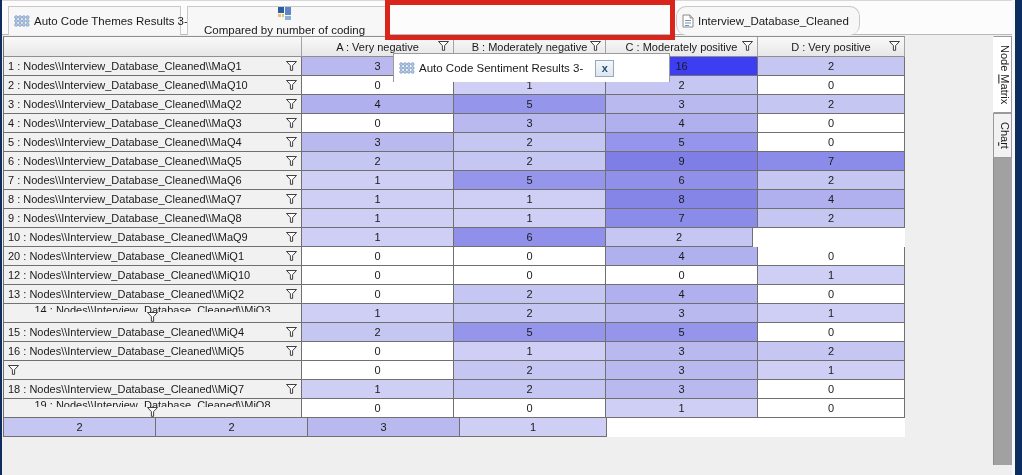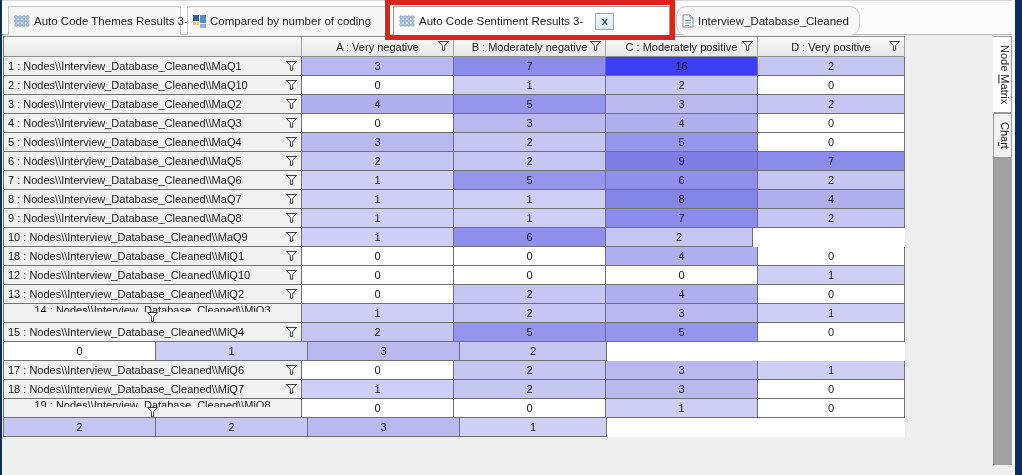--- a/index.html
+++ b/index.html
@@ -95,33 +95,33 @@
           <circle cx="9.8" cy="6" r="1.5" fill="#b9cbe6" stroke="#7e9cc4" stroke-width="0.8"></circle>
           <circle cx="13.599999999999998" cy="6" r="1.5" fill="#b9cbe6" stroke="#7e9cc4" stroke-width="0.8"></circle>
           <circle cx="2.2" cy="9.8" r="1.5" fill="#b9cbe6" stroke="#7e9cc4" stroke-width="0.8"></circle>
           <circle cx="6" cy="9.8" r="1.5" fill="#b9cbe6" stroke="#7e9cc4" stroke-width="0.8"></circle>
           <circle cx="9.8" cy="9.8" r="1.5" fill="#b9cbe6" stroke="#7e9cc4" stroke-width="0.8"></circle>
           <circle cx="13.599999999999998" cy="9.8" r="1.5" fill="#b9cbe6" stroke="#7e9cc4" stroke-width="0.8"></circle>
         </svg>
       </span>
       <span>Auto Code Themes Results 3-1</span>
     </div>
-    <div class="tab" style="left: 185px; width: 200px;">
+    <div class="tab" style="left: 185px; width: 200px; flex-direction: column;">
       <span class="icon">
         <svg width="13" height="13" viewBox="0 0 13 13">
           <rect x="0" y="0" width="6" height="6" fill="#2e5d9e"></rect>
           <rect x="7" y="0" width="6" height="8" fill="#5b88c4"></rect>
           <rect x="0" y="7" width="3" height="3" fill="#e6c36b"></rect>
           <rect x="4" y="7" width="2" height="3" fill="#e6c36b"></rect>
           <rect x="7" y="9" width="6" height="4" fill="#8fb0d8"></rect>
         </svg>
       </span>
       <span>Compared by number of coding</span>
     </div>
-    <div class="tab active" style="left: 391px; width: 277px;">
+    <div class="tab active" style="left: 391px; width: 277px; margin-top: 47px;">
       <span class="icon">
         <svg width="16" height="12" viewBox="0 0 16 12">
           <circle cx="2.2" cy="2.2" r="1.5" fill="#b9cbe6" stroke="#7e9cc4" stroke-width="0.8"></circle>
           <circle cx="6" cy="2.2" r="1.5" fill="#b9cbe6" stroke="#7e9cc4" stroke-width="0.8"></circle>
           <circle cx="9.8" cy="2.2" r="1.5" fill="#b9cbe6" stroke="#7e9cc4" stroke-width="0.8"></circle>
           <circle cx="13.599999999999998" cy="2.2" r="1.5" fill="#b9cbe6" stroke="#7e9cc4" stroke-width="0.8"></circle>
           <circle cx="2.2" cy="6" r="1.5" fill="#b9cbe6" stroke="#7e9cc4" stroke-width="0.8"></circle>
           <circle cx="6" cy="6" r="1.5" fill="#b9cbe6" stroke="#7e9cc4" stroke-width="0.8"></circle>
           <circle cx="9.8" cy="6" r="1.5" fill="#b9cbe6" stroke="#7e9cc4" stroke-width="0.8"></circle>
           <circle cx="13.599999999999998" cy="6" r="1.5" fill="#b9cbe6" stroke="#7e9cc4" stroke-width="0.8"></circle>
@@ -320,21 +320,21 @@
             <path d="M0.5 0.5 H10.5 L6.6 4.6 V9.3 H4.4 V4.6 Z" fill="#fdfdfd" stroke="#2a2a2a" stroke-width="0.9"></path>
           </svg>
         </span>
       </div>
       <div class="cell value" style="width: 152px; background: rgb(207, 207, 246);">1</div>
       <div class="cell value" style="width: 152px; background: rgb(144, 144, 234);">6</div>
       <div class="cell value" style="width: 147px; background: rgb(198, 198, 243);">2</div>
     </div>
     <div class="m-row">
       <div class="cell rowhead" style="width: 298px;">
-        <span class="rh-label">18 : Nodes\\Interview_Database_Cleaned\\MiQ1</span>
+        <span class="rh-label">20 : Nodes\\Interview_Database_Cleaned\\MiQ1</span>
         <span class="funnel">
           <svg width="11" height="10" viewBox="0 0 11 10">
             <path d="M0.5 0.5 H10.5 L6.6 4.6 V9.3 H4.4 V4.6 Z" fill="#fdfdfd" stroke="#2a2a2a" stroke-width="0.9"></path>
           </svg>
         </span>
       </div>
       <div class="cell value" style="width: 152px; background: rgb(255, 255, 255);">0</div>
       <div class="cell value" style="width: 152px; background: rgb(255, 255, 255);">0</div>
       <div class="cell value" style="width: 152px; background: rgb(176, 176, 238);">4</div>
       <div class="cell value" style="width: 147px; background: rgb(255, 255, 255);">0</div>
@@ -389,28 +389,35 @@
             <path d="M0.5 0.5 H10.5 L6.6 4.6 V9.3 H4.4 V4.6 Z" fill="#fdfdfd" stroke="#2a2a2a" stroke-width="0.9"></path>
           </svg>
         </span>
       </div>
       <div class="cell value" style="width: 152px; background: rgb(198, 198, 243);">2</div>
       <div class="cell value" style="width: 152px; background: rgb(149, 149, 236);">5</div>
       <div class="cell value" style="width: 152px; background: rgb(149, 149, 236);">5</div>
       <div class="cell value" style="width: 147px; background: rgb(255, 255, 255);">0</div>
     </div>
     <div class="m-row">
-      <div class="cell value" style="width: 152px; background: rgb(255, 255, 255);">0</div>
-      <div class="cell value" style="width: 152px; background: rgb(207, 207, 246);">1</div>
-      <div class="cell value" style="width: 152px; background: rgb(185, 185, 240);">3</div>
-      <div class="cell value" style="width: 147px; background: rgb(198, 198, 243);">2</div>
-    </div>
-    <div class="m-row">
-      <div class="cell rowhead" style="width: 298px;">
-        <span class="rh-label">17 : Nodes\\Interview_Database_Cleaned\\MiQ6</span>
+      <div class="cell rowhead" style="width: 298px;">
+        <span class="rh-label">16 : Nodes\\Interview_Database_Cleaned\\MiQ5</span>
+        <span class="funnel">
+          <svg width="11" height="10" viewBox="0 0 11 10">
+            <path d="M0.5 0.5 H10.5 L6.6 4.6 V9.3 H4.4 V4.6 Z" fill="#fdfdfd" stroke="#2a2a2a" stroke-width="0.9"></path>
+          </svg>
+        </span>
+      </div>
+      <div class="cell value" style="width: 152px; background: rgb(255, 255, 255);">0</div>
+      <div class="cell value" style="width: 152px; background: rgb(207, 207, 246);">1</div>
+      <div class="cell value" style="width: 152px; background: rgb(185, 185, 240);">3</div>
+      <div class="cell value" style="width: 147px; background: rgb(198, 198, 243);">2</div>
+    </div>
+    <div class="m-row">
+      <div class="cell rowhead" style="width: 298px;">
         <span class="funnel">
           <svg width="11" height="10" viewBox="0 0 11 10">
             <path d="M0.5 0.5 H10.5 L6.6 4.6 V9.3 H4.4 V4.6 Z" fill="#fdfdfd" stroke="#2a2a2a" stroke-width="0.9"></path>
           </svg>
         </span>
       </div>
       <div class="cell value" style="width: 152px; background: rgb(255, 255, 255);">0</div>
       <div class="cell value" style="width: 152px; background: rgb(198, 198, 243);">2</div>
       <div class="cell value" style="width: 152px; background: rgb(185, 185, 240);">3</div>
       <div class="cell value" style="width: 147px; background: rgb(207, 207, 246);">1</div>

